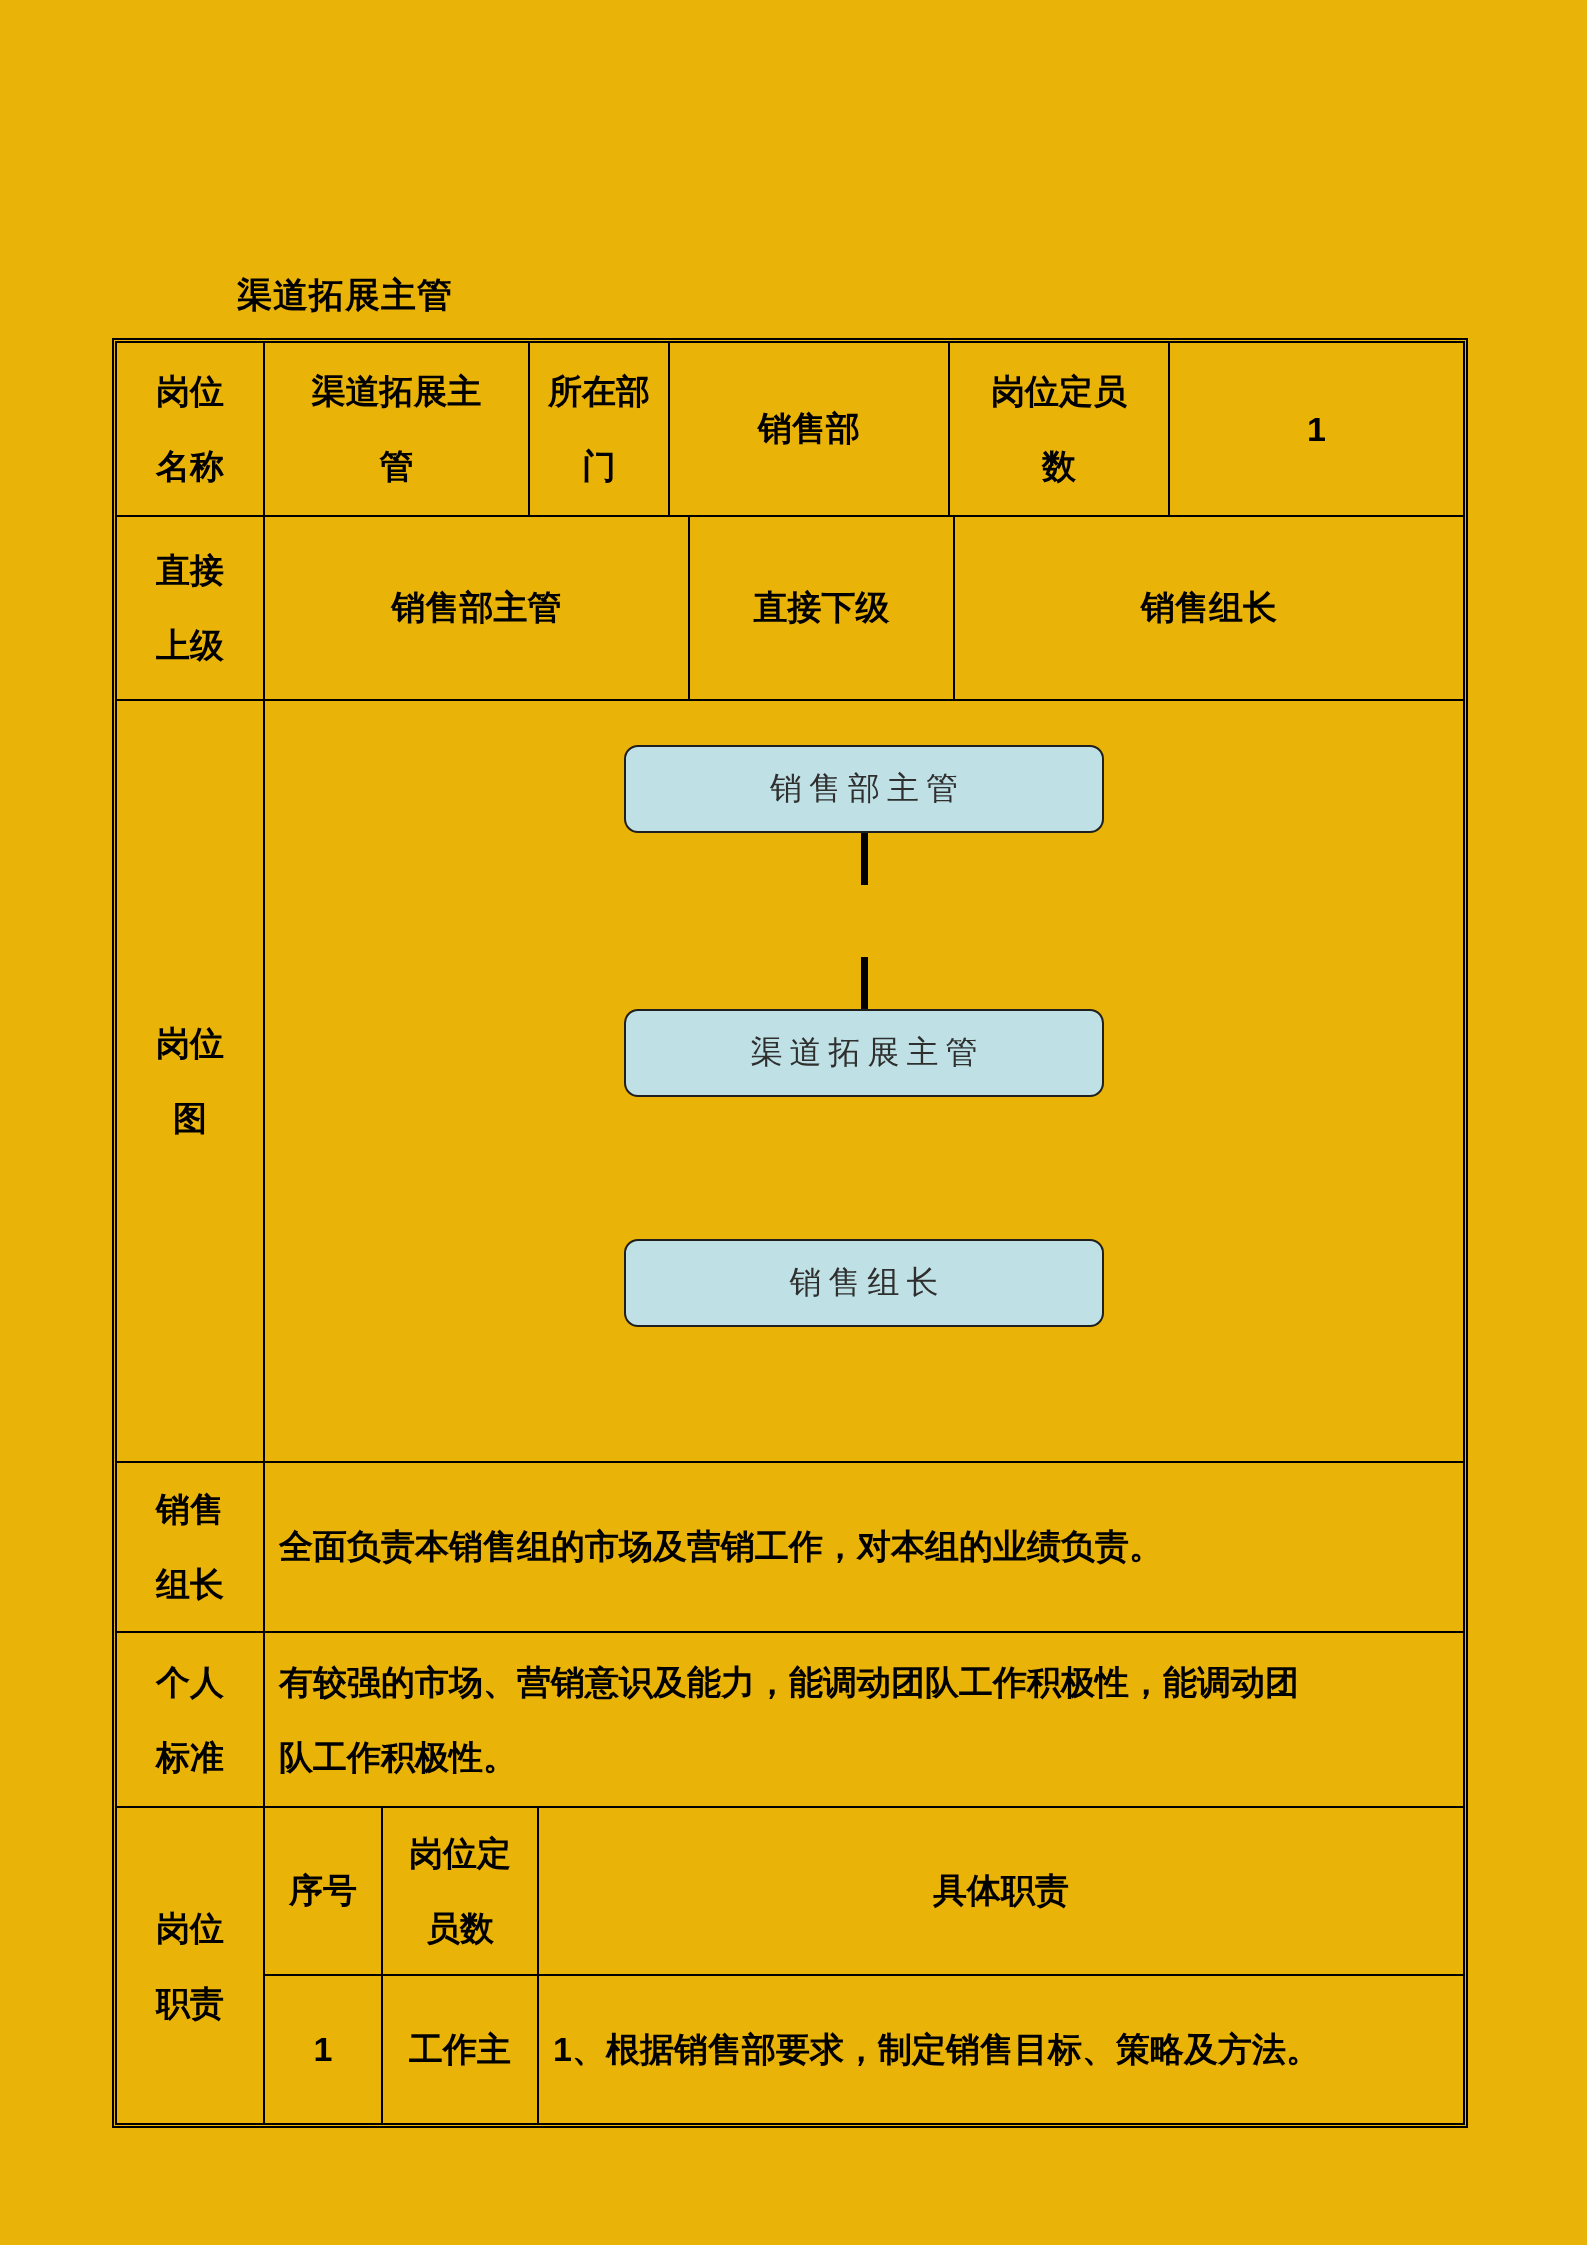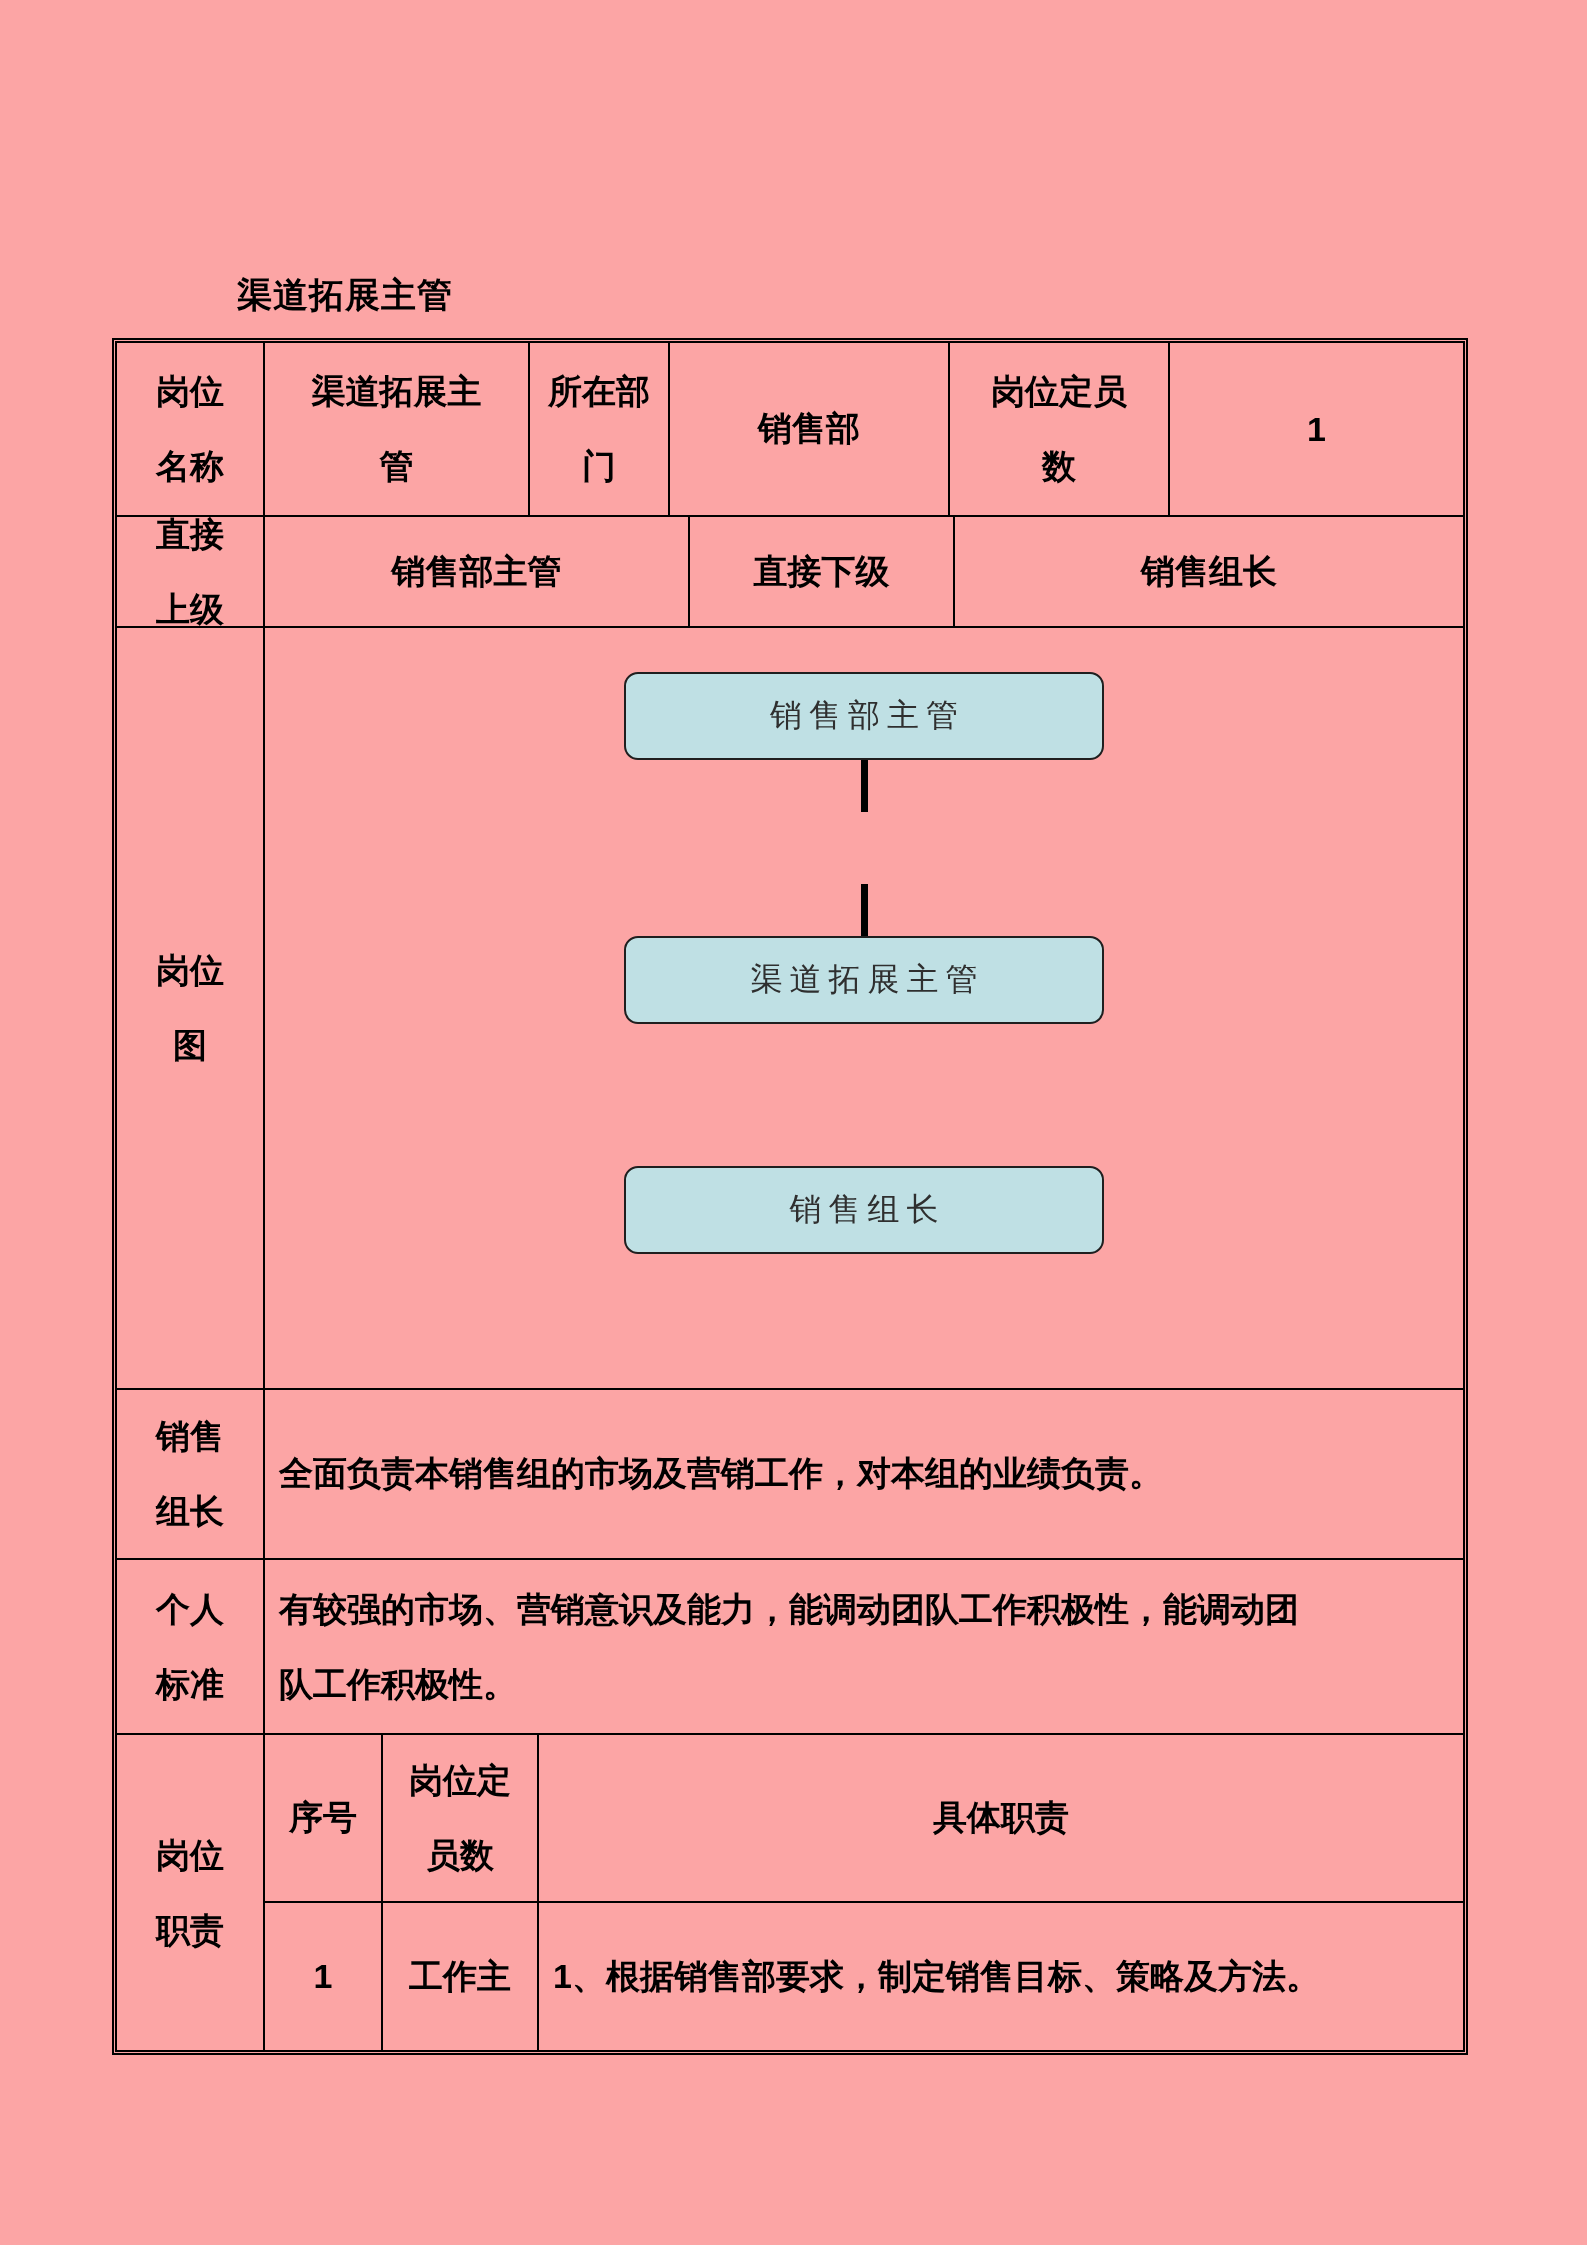--- a/index.html
+++ b/index.html
@@ -1,17 +1,17 @@
 <!DOCTYPE html>
 <html style="--table-border: #000000; --node-fill: #bfe0e4; --node-border: #1f1f1f;"><head>
 <meta charset="utf-8">
 <style>
   html,body { margin:0; padding:0; background:#ffffff; }
   .page {
-    position:relative; width:1587px; height:2245px; background:#fca5a5;
+    position:relative; width:1587px; height:2245px; background:#eab308;
     font-family:"Liberation Sans", sans-serif; color:#000;
   }
   .doc-title {
     position:absolute; left:237px; top:272px;
     font-size:35px; font-weight:bold; letter-spacing:1px;
   }
   .tbl {
     position:absolute; left:112px; top:338px; width:1356px;
     border:5px double var(--table-border, #000);
     box-sizing:border-box;
@@ -74,21 +74,21 @@
       <div class="c" style="width:140px">
         <span class="wrap w106">所在部门</span>
       </div>
       <div class="c" style="width:280px">销售部</div>
       <div class="c" style="width:220px">
         <span class="wrap w140">岗位定员数</span>
       </div>
       <div class="c last" style="flex:1">1</div>
     </div>
 
-    <div class="row" style="height:111px">
+    <div class="row" style="height:184px">
       <div class="c" style="width:148px">
         <span class="wrap w70">直接上级</span>
       </div>
       <div class="c" style="width:425px">销售部主管</div>
       <div class="c" style="width:265px">直接下级</div>
       <div class="c last" style="flex:1">销售组长</div>
     </div>
 
     <div class="row" style="height:762px">
       <div class="c" style="width:148px">

